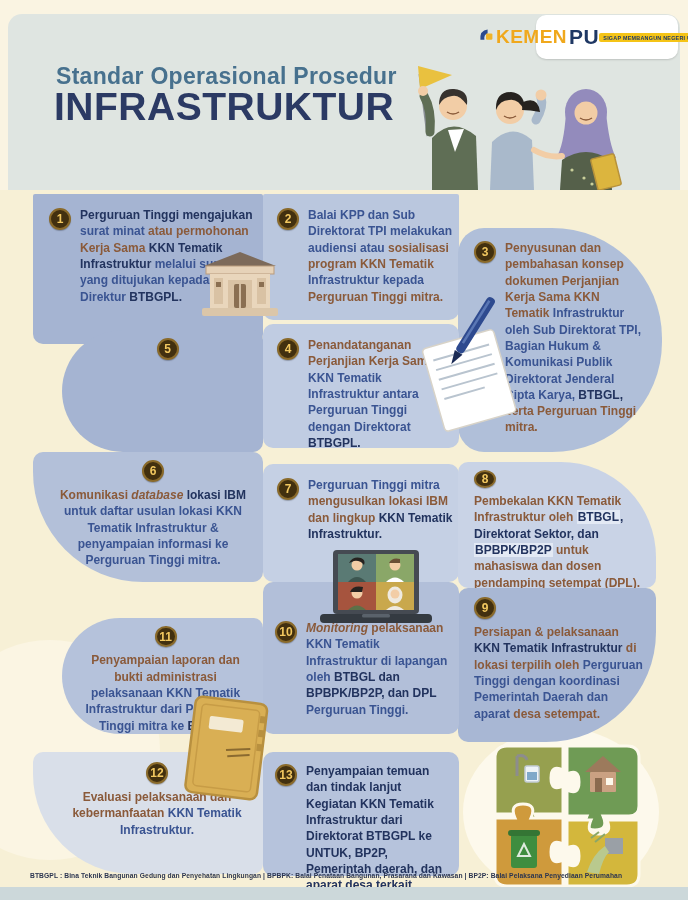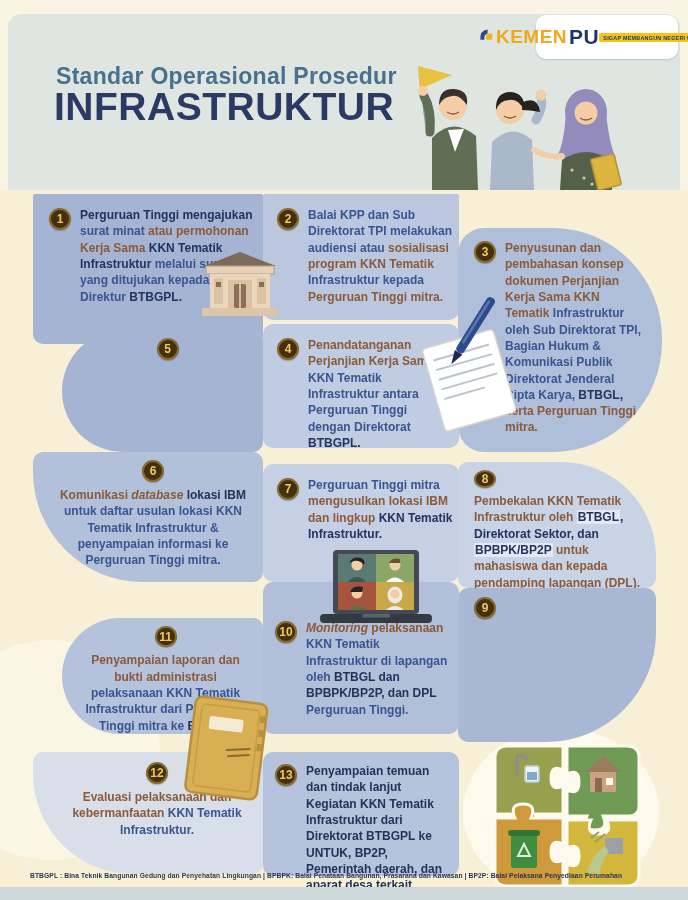--- a/index.html
+++ b/index.html
@@ -156,24 +156,25 @@
   <div class="card stack center" id="card-6">
     <span class="num">6</span>
     <p class="txt"><span class="seg-b">Komunikasi </span><span class="seg-i">database </span><span class="seg-k">lokasi IBM </span><span class="seg-n">untuk daftar usulan lokasi KKN Tematik Infrastruktur &amp; penyampaian informasi ke Perguruan Tinggi mitra.</span></p>
   </div>
   <div class="card row" id="card-7">
     <span class="num">7</span>
     <p class="txt"><span class="seg-n">Perguruan Tinggi mitra </span><span class="seg-b">mengusulkan lokasi IBM dan lingkup </span><span class="seg-k">KKN Tematik  Infrastruktur.</span></p>
   </div>
   <div class="card stack" id="card-8">
     <span class="num">8</span>
-    <p class="txt"><span class="seg-b">Pembekalan KKN Tematik Infrastruktur oleh </span><span class="seg-h">BTBGL</span><span class="seg-k">, Direktorat Sektor,  dan </span><span class="seg-h">BPBPK/BP2P</span><span class="seg-b"> untuk mahasiswa dan kepada pendamping lapangan (DPL).</span></p>
+    <p class="txt"><span class="seg-b">Pembekalan KKN Tematik Infrastruktur oleh </span><span class="seg-h">BTBGL</span><span class="seg-k">, Direktorat Sektor,  dan </span><span class="seg-h">BPBPK/BP2P</span><span class="seg-b"> untuk mahasiswa dan dosen pendamping setempat (DPL).</span></p>
   </div>
   <div class="card stack" id="card-9">
     <span class="num">9</span>
+    <p class="txt"><span class="seg-b">Persiapan &amp; pelaksanaan </span><span class="seg-k">KKN Tematik Infrastruktur </span><span class="seg-b">di lokasi terpilih oleh </span><span class="seg-n">Perguruan Tinggi dengan koordinasi Pemerintah Daerah dan aparat </span><span class="seg-b">desa setempat.</span></p>
   </div>
   <div class="card row" id="card-10">
     <span class="num">10</span>
     <p class="txt"><span class="seg-i">Monitoring </span><span class="seg-b">pelaksanaan </span><span class="seg-n">KKN Tematik Infrastruktur di lapangan oleh </span><span class="seg-k">BTBGL dan BPBPK/BP2P, dan DPL </span><span class="seg-n">Perguruan Tinggi.</span></p>
   </div>
   <div class="card stack center" id="card-11">
     <span class="num">11</span>
     <p class="txt"><span class="seg-b">Penyampaian laporan dan bukti administrasi </span><span class="seg-n">pelaksanaan KKN Tematik Infrastruktur dari Perguruan Tinggi mitra ke </span><span class="seg-k">BTBGL.</span></p>
   </div>
   <div class="card stack center" id="card-12">

